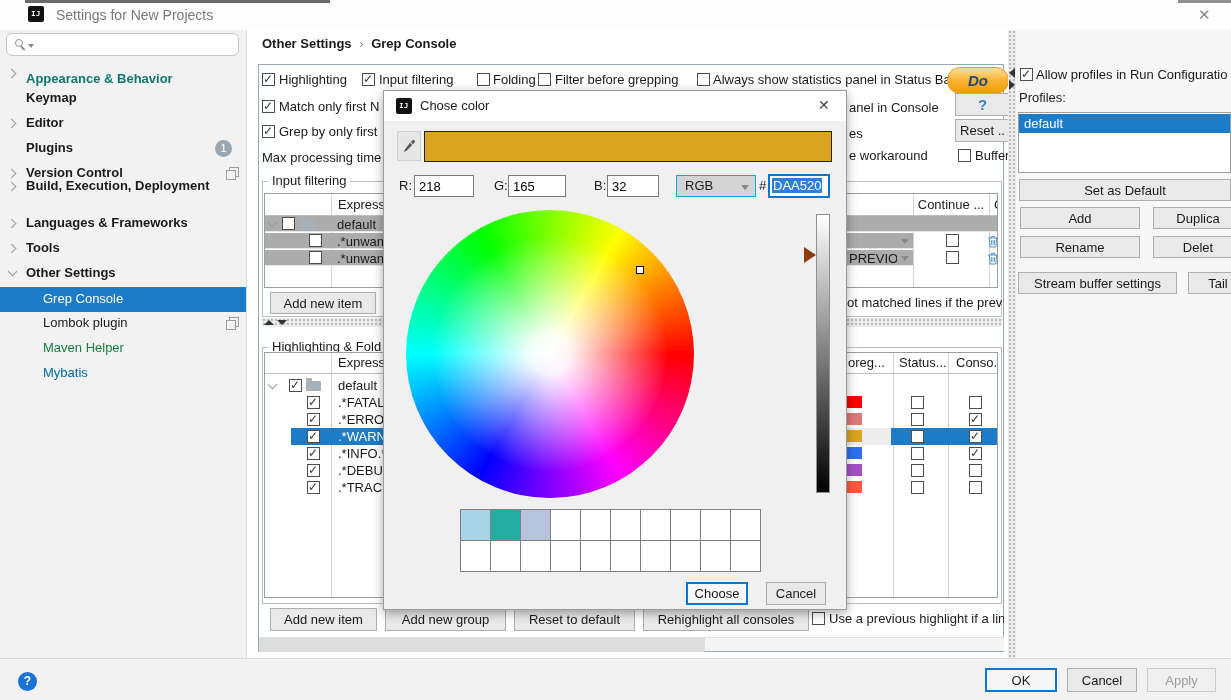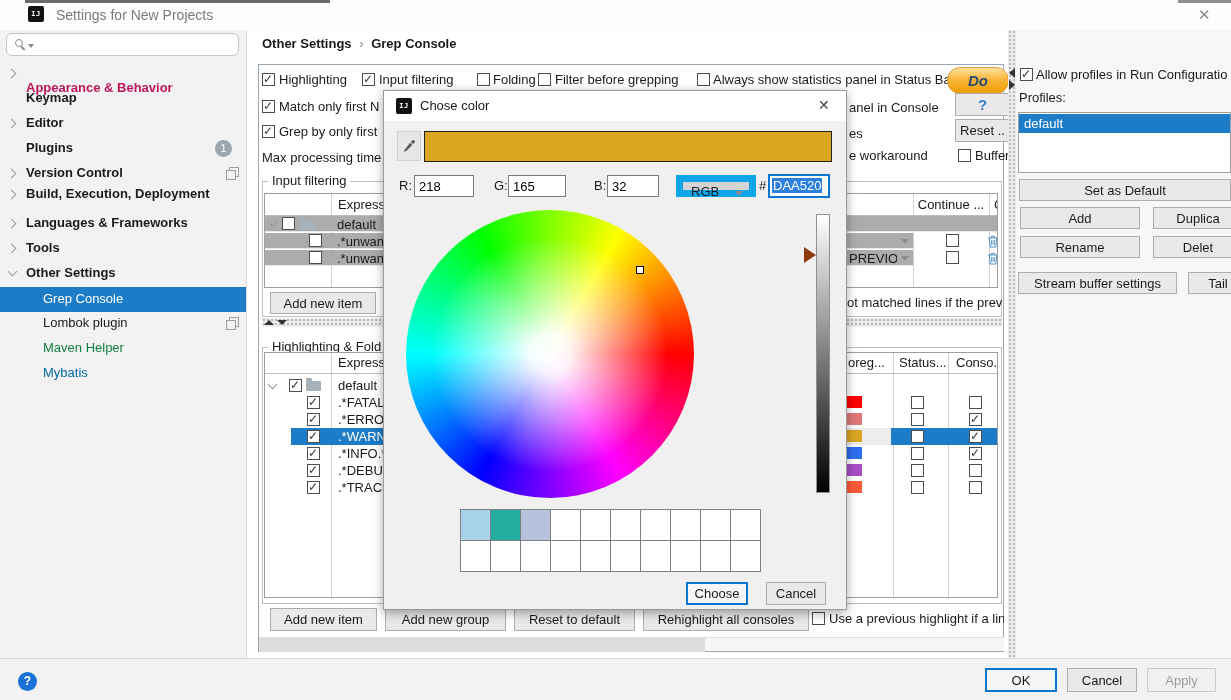--- a/index.html
+++ b/index.html
@@ -51,39 +51,39 @@
 
   <div class="abs" style="left:0;top:30px;width:247px;height:628px;background:#F2F2F2;border-right:1px solid #D8D8D8;overflow:hidden">
     <div class="abs" style="left:6px;top:3px;width:233px;height:23px;background:#fff;border:1px solid #C6C6C6;border-radius:6px">
       <span class="abs" style="left:8px;top:5px;width:8px;height:8px;border:1.5px solid #909090;border-radius:50%"></span>
       <span class="abs" style="left:15px;top:12px;width:1.5px;height:5px;background:#909090;transform:rotate(-45deg)"></span>
       <span class="dtri" style="left:21px;top:10px;border-left-width:3px;border-right-width:3px;border-top-width:4px"></span>
     </div>
     <div id="tree" class="abs" style="left:0;top:0;width:247px;height:628px">
         <div class="abs" style="left: 0px; top: 31px; width: 247px; height: 25px;">
           <span class="chev" style="left: 8px; top: 9px;"></span>
-          <span class="abs nw" style="left: 26px; top: 19px; font-weight: bold; color: #be185d;">Appearance &amp; Behavior</span>
+          <span class="abs nw" style="left: 26px; top: 10px; font-weight: bold; color: #0f766e;">Appearance &amp; Behavior</span>
         </div>
         <div class="abs" style="left: 0px; top: 56px; width: 247px; height: 25px;">
           <span class="abs nw" style="left: 26px; top: 4px; font-weight: bold; color: rgb(26, 26, 26);">Keymap</span>
         </div>
         <div class="abs" style="left: 0px; top: 81px; width: 247px; height: 25px;">
           <span class="chev" style="left: 8px; top: 9px;"></span>
           <span class="abs nw" style="left: 26px; top: 4px; font-weight: bold; color: rgb(26, 26, 26);">Editor</span>
         </div>
         <div class="abs" style="left: 0px; top: 106px; width: 247px; height: 25px;">
           <span class="abs nw" style="left: 26px; top: 4px; font-weight: bold; color: rgb(26, 26, 26);">Plugins</span>
           <span class="badge" style="left: 215px; top: 4px;">1</span>
         </div>
         <div class="abs" style="left: 0px; top: 131px; width: 247px; height: 25px;">
           <span class="chev" style="left: 8px; top: 9px;"></span>
           <span class="abs nw" style="left: 26px; top: 4px; font-weight: bold; color: rgb(26, 26, 26);">Version Control</span>
           <span class="dup" style="left: 226px; top: 6px;"></span>
         </div>
-        <div class="abs" style="left: 0px; top: 152px; width: 247px; height: 25px;">
+        <div class="abs" style="left: 0px; top: 144px; width: 247px; height: 25px;">
           <span class="chev" style="left: 8px; top: 9px;"></span>
           <span class="abs nw" style="left: 26px; top: 4px; font-weight: bold; color: rgb(26, 26, 26);">Build, Execution, Deployment</span>
         </div>
         <div class="abs" style="left: 0px; top: 181px; width: 247px; height: 25px;">
           <span class="chev" style="left: 8px; top: 9px;"></span>
           <span class="abs nw" style="left: 26px; top: 4px; font-weight: bold; color: rgb(26, 26, 26);">Languages &amp; Frameworks</span>
         </div>
         <div class="abs" style="left: 0px; top: 206px; width: 247px; height: 25px;">
           <span class="chev" style="left: 8px; top: 9px;"></span>
           <span class="abs nw" style="left: 26px; top: 4px; font-weight: bold; color: rgb(26, 26, 26);">Tools</span>
@@ -352,21 +352,21 @@
         </svg>
     </div>
     <div class="abs" style="left:40px;top:40px;width:408px;height:31px;background:#DAA520;border:1px solid #222"></div>
 
     <span class="abs nw" style="left:15px;top:87px">R:</span>
     <input class="fin" style="left: 30px; top: 84px; width: 60px;" value="218">
     <span class="abs nw" style="left:110px;top:87px">G:</span>
     <input class="fin" style="left: 124px; top: 84px; width: 58px;" value="165">
     <span class="abs nw" style="left:210px;top:87px">B:</span>
     <input class="fin" style="left: 223px; top: 84px; width: 52px;" value="32">
-    <div class="abs" style="left:292px;top:84px;width:80px;height:22px;background:#D4D4D4;border:7px solid #0ea5e9">
+    <div class="abs" style="left:292px;top:84px;width:80px;height:22px;background:#D4D4D4;border:1px solid #0ea5e9">
       <span class="abs nw" style="left:8px;top:2px">RGB</span>
       <span class="dtri" style="right:6px;top:9px"></span>
     </div>
     <span class="abs nw" style="left:375px;top:87px">#</span>
     <div class="abs" style="left:384px;top:83px;width:62px;height:24px;background:#fff;border:2px solid #0B76D1">
       <span style="position:absolute;left:2px;top:2px;background:#2D7FDE;color:#fff;padding:0 1px">DAA520</span>
     </div>
 
     <div class="wheel" style="left:22px;top:119px;width:288px;height:288px"></div>
     <div class="abs" style="left:252px;top:175px;width:8px;height:8px;background:#fff;border:1px solid #000"></div>

